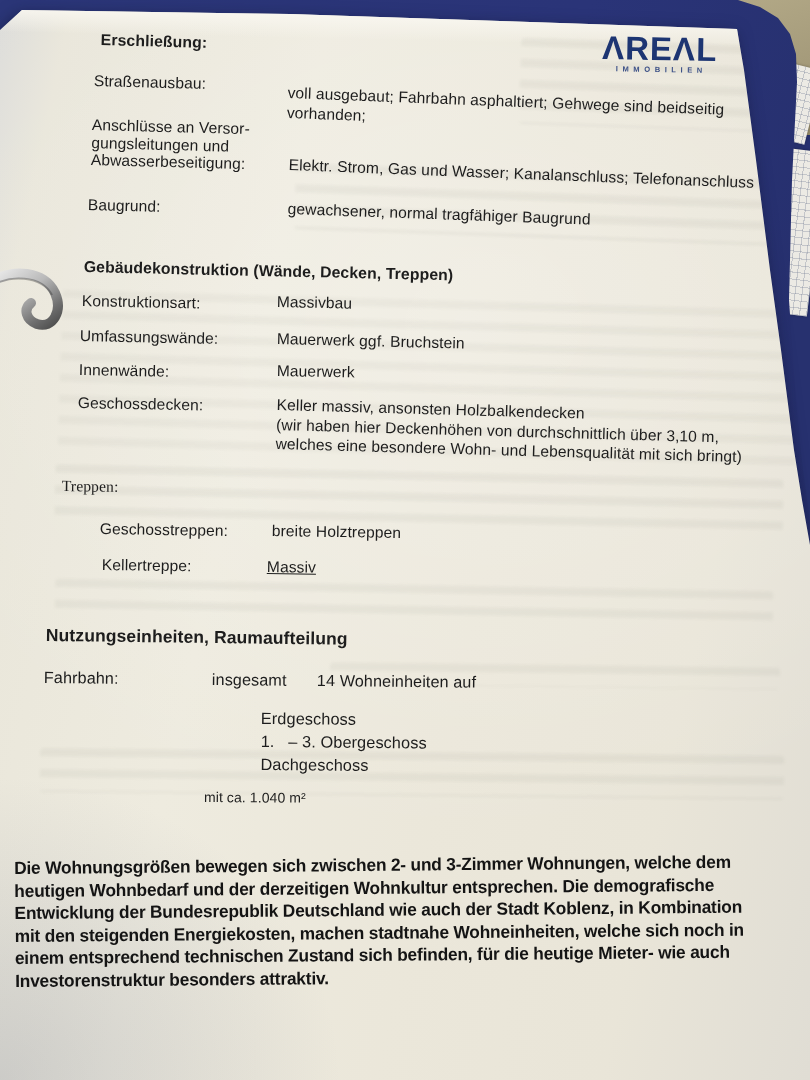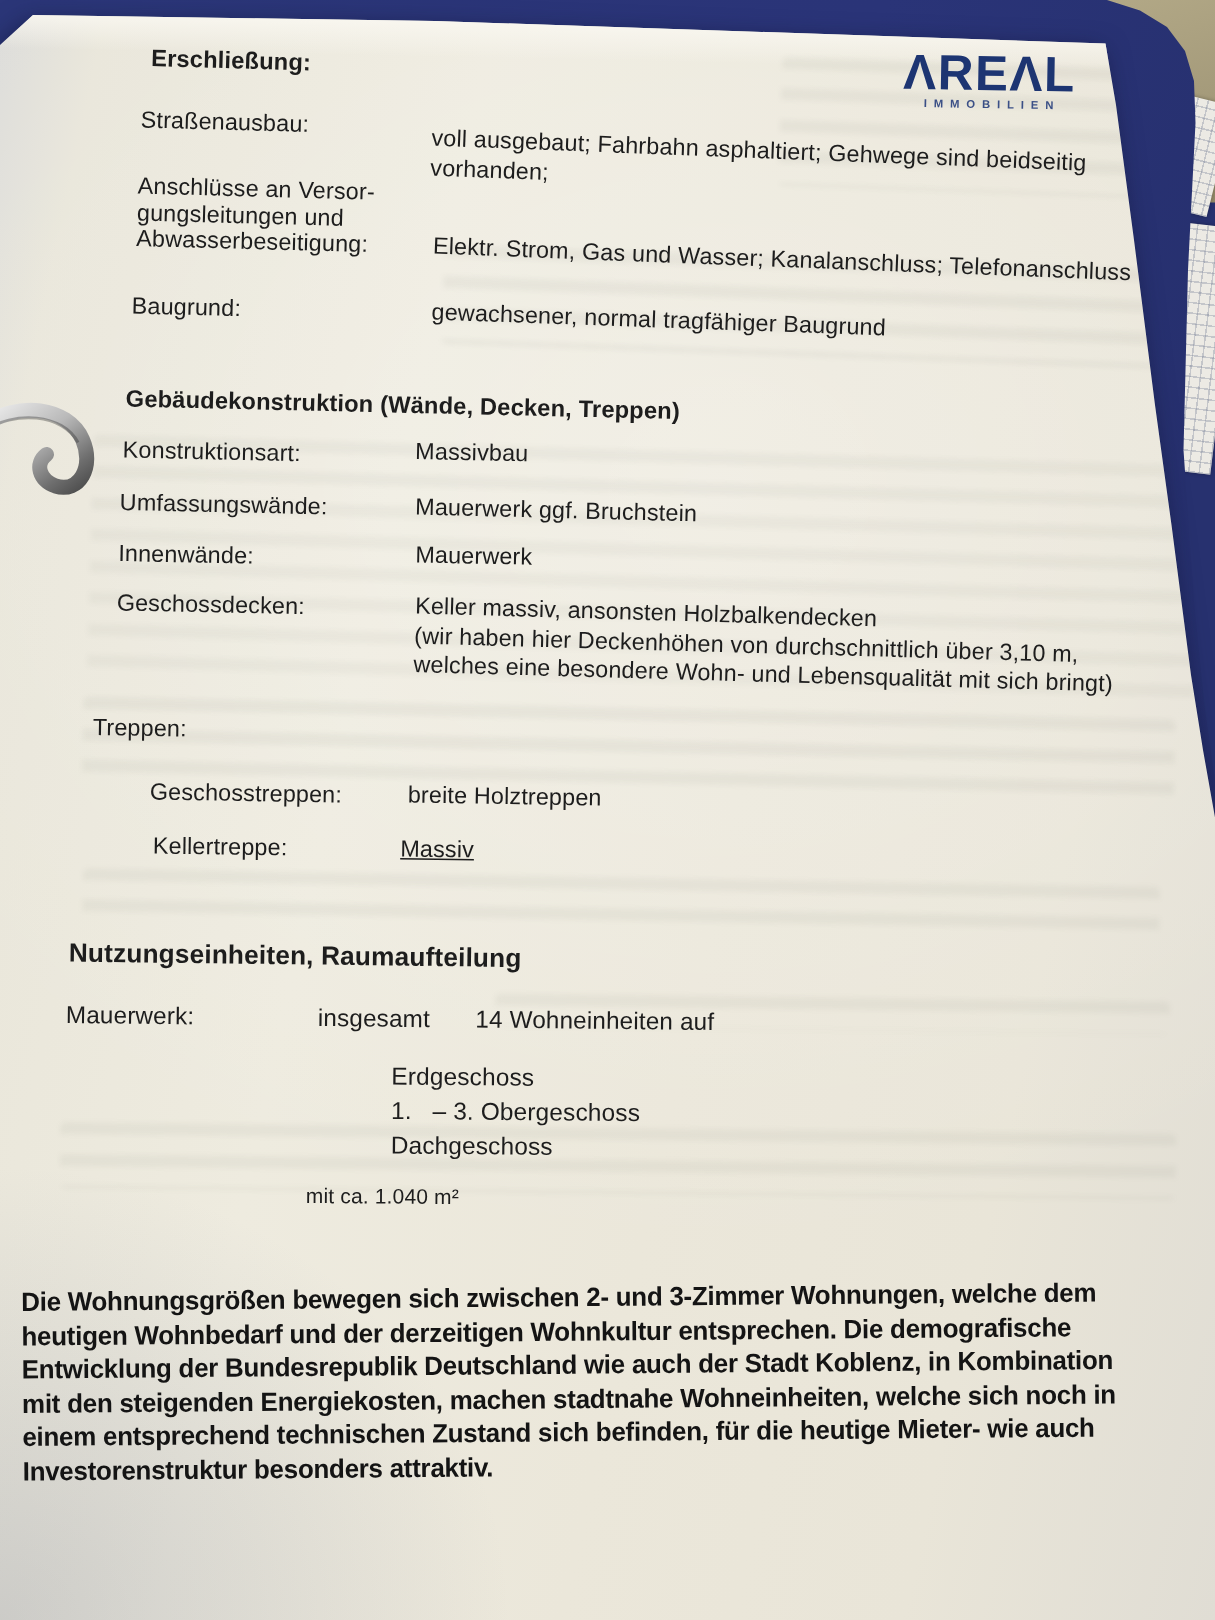--- a/index.html
+++ b/index.html
@@ -100,28 +100,28 @@
       <div class="t" style="left:277px;top:293px;transform:rotate(1.2deg);">Massivbau</div>
       <div class="t" style="left:80px;top:327px;transform:rotate(1.2deg);">Umfassungswände:</div>
       <div class="t" style="left:277px;top:330px;transform:rotate(1.4deg);">Mauerwerk ggf. Bruchstein</div>
       <div class="t" style="left:79px;top:361px;transform:rotate(1.1deg);">Innenwände:</div>
       <div class="t" style="left:277px;top:362px;transform:rotate(1.1deg);">Mauerwerk</div>
       <div class="t" style="left:78px;top:394px;transform:rotate(1.1deg);">Geschossdecken:</div>
       <div class="t pre" style="left:277px;top:395px;transform:rotate(1.6deg);line-height:19.5px;">Keller massiv, ansonsten Holzbalkendecken
 (wir haben hier Deckenhöhen von durchschnittlich über 3,10 m,
 welches eine besondere Wohn- und Lebensqualität mit sich bringt)</div>
 
-      <div class="t" style="left:62px;top:477px;transform:rotate(.9deg);">Treppen:</div>
+      <div class="t" style="left:62px;top:477px;transform:rotate(.9deg);font-family:Liberation Serif, serif;">Treppen:</div>
       <div class="t" style="left:100px;top:520px;transform:rotate(.9deg);">Geschosstreppen:</div>
       <div class="t" style="left:272px;top:522px;transform:rotate(.9deg);">breite Holztreppen</div>
       <div class="t" style="left:102px;top:556px;transform:rotate(.8deg);">Kellertreppe:</div>
       <div class="t" style="left:267px;top:558px;transform:rotate(.8deg);text-decoration:underline;">Massiv</div>
 
       <div class="t h" style="left:46px;top:627px;transform:rotate(.7deg);font-size:17.5px;">Nutzungseinheiten, Raumaufteilung</div>
-      <div class="t" style="left:44px;top:669px;transform:rotate(.6deg);font-size:16.2px;">Mauerwerk:</div>
+      <div class="t" style="left:44px;top:669px;transform:rotate(.6deg);font-size:16.2px;">Fahrbahn:</div>
       <div class="t" style="left:212px;top:671px;transform:rotate(.6deg);font-size:16.2px;">insgesamt</div>
       <div class="t" style="left:317px;top:672px;transform:rotate(.6deg);font-size:16.2px;">14 Wohneinheiten auf</div>
       <div class="t pre" style="left:261px;top:707px;transform:rotate(.5deg);font-size:16.3px;line-height:23px;">Erdgeschoss
 1.   – 3. Obergeschoss
 Dachgeschoss</div>
       <div class="t" style="left:204px;top:789px;transform:rotate(.4deg);font-size:14px;">mit ca. 1.040 m²</div>
 
       <div class="t pre para" style="left:14px;top:857px;width:792px;transform:rotate(-.5deg) scaleX(.985);">Die Wohnungsgrößen bewegen sich zwischen 2- und 3-Zimmer Wohnungen, welche dem
 heutigen Wohnbedarf und der derzeitigen Wohnkultur entsprechen. Die demografische
 Entwicklung der Bundesrepublik Deutschland wie auch der Stadt Koblenz, in Kombination

